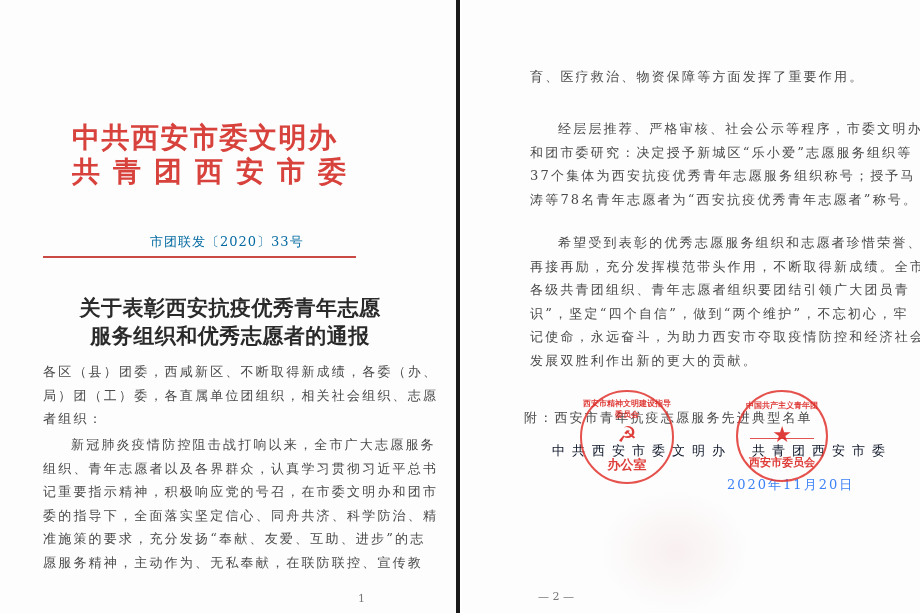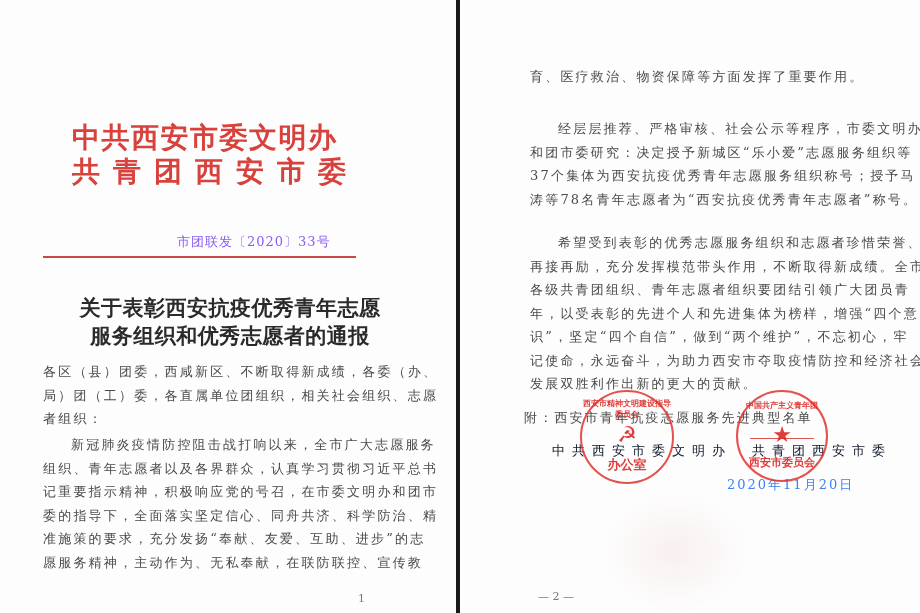--- a/index.html
+++ b/index.html
@@ -7,21 +7,21 @@
          font-family:"DejaVu Serif", "Liberation Serif", serif; color:#3a3a3a; }
   .page { position:absolute; top:0; height:613px; background:#fdfdfd; }
   #page-left { left:0; width:458px; }
   #page-right { left:462px; width:458px; }
   .divider { position:absolute; left:456px; top:0; width:4px; height:613px; background:#1a1a1a; }
 
   .title-red { position:absolute; left:72px; width:320px; color:#d8423c; font-weight:bold;
                font-family:"DejaVu Serif", serif; white-space:nowrap; }
   #t1 { top:119px; font-size:28px; letter-spacing:1.5px; }
   #t2 { top:153px; font-size:28px; letter-spacing:13px; }
-  #docno { position:absolute; left:150px; top:233px; font-size:13px; color:#8b5cf6; letter-spacing:1px;margin-left:27px; }
+  #docno { position:absolute; left:150px; top:233px; font-size:13px; color:#0369a1; letter-spacing:1px; }
   #redline { position:absolute; left:43px; top:256px; width:313px; height:2px; background:#c94a45; }
 
   .subject { position:absolute; left:50px; width:360px; text-align:center; font-size:21px;
              font-weight:bold; color:#2a2a2a; letter-spacing:0.5px; }
   #s1 { top:294px; }
   #s2 { top:322px; }
 
   .para { position:absolute; font-size:13px; line-height:23.5px; color:#4a4a4a; letter-spacing:2.2px; }
   .para div { white-space:nowrap; }
   #addressee { left:43px; top:360px; width:370px; }
@@ -101,21 +101,20 @@
   <div class="indent">经层层推荐、严格审核、社会公示等程序，市委文明办</div>
   <div>和团市委研究：决定授予新城区“乐小爱”志愿服务组织等</div>
   <div>37个集体为西安抗疫优秀青年志愿服务组织称号；授予马</div>
   <div>涛等78名青年志愿者为“西安抗疫优秀青年志愿者”称号。</div>
 </div>
 
 <div class="para" id="body4">
   <div class="indent">希望受到表彰的优秀志愿服务组织和志愿者珍惜荣誉、</div>
   <div>再接再励，充分发挥模范带头作用，不断取得新成绩。全市</div>
   <div>各级共青团组织、青年志愿者组织要团结引领广大团员青</div>
-  <div>年，以受表彰的先进个人和先进集体为榜样，增强“四个意</div>
   <div>识”，坚定“四个自信”，做到“两个维护”，不忘初心，牢</div>
   <div>记使命，永远奋斗，为助力西安市夺取疫情防控和经济社会</div>
   <div>发展双胜利作出新的更大的贡献。</div>
 </div>
 
 <div class="para" id="attach">
   <div>附：西安市青年抗疫志愿服务先进典型名单</div>
 </div>
 
 <div id="sig">

